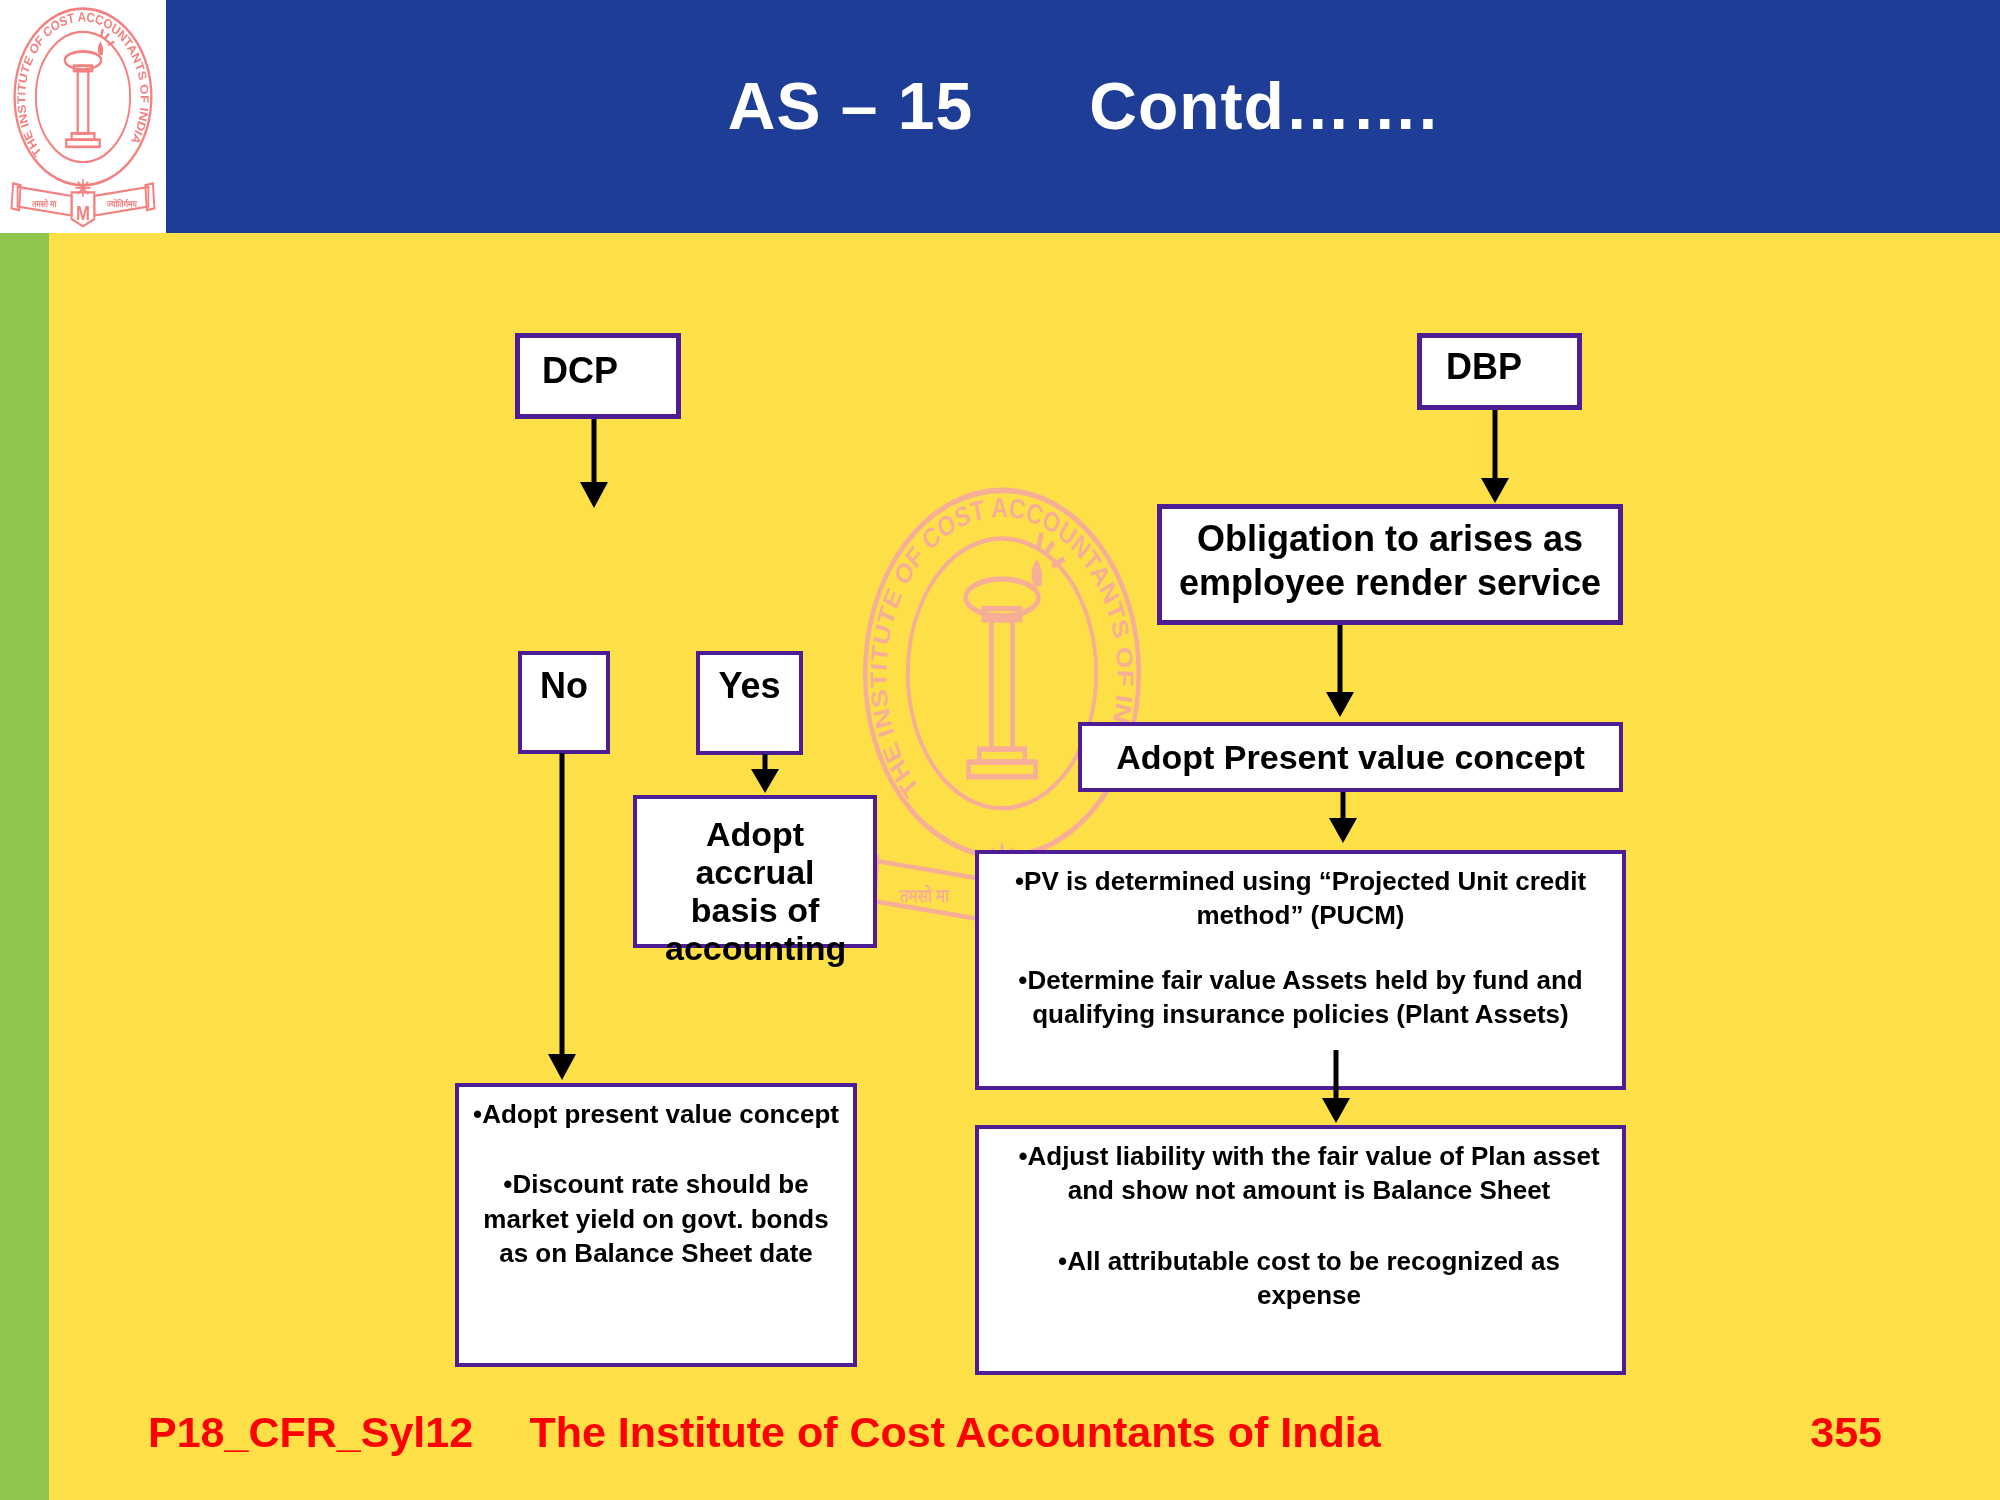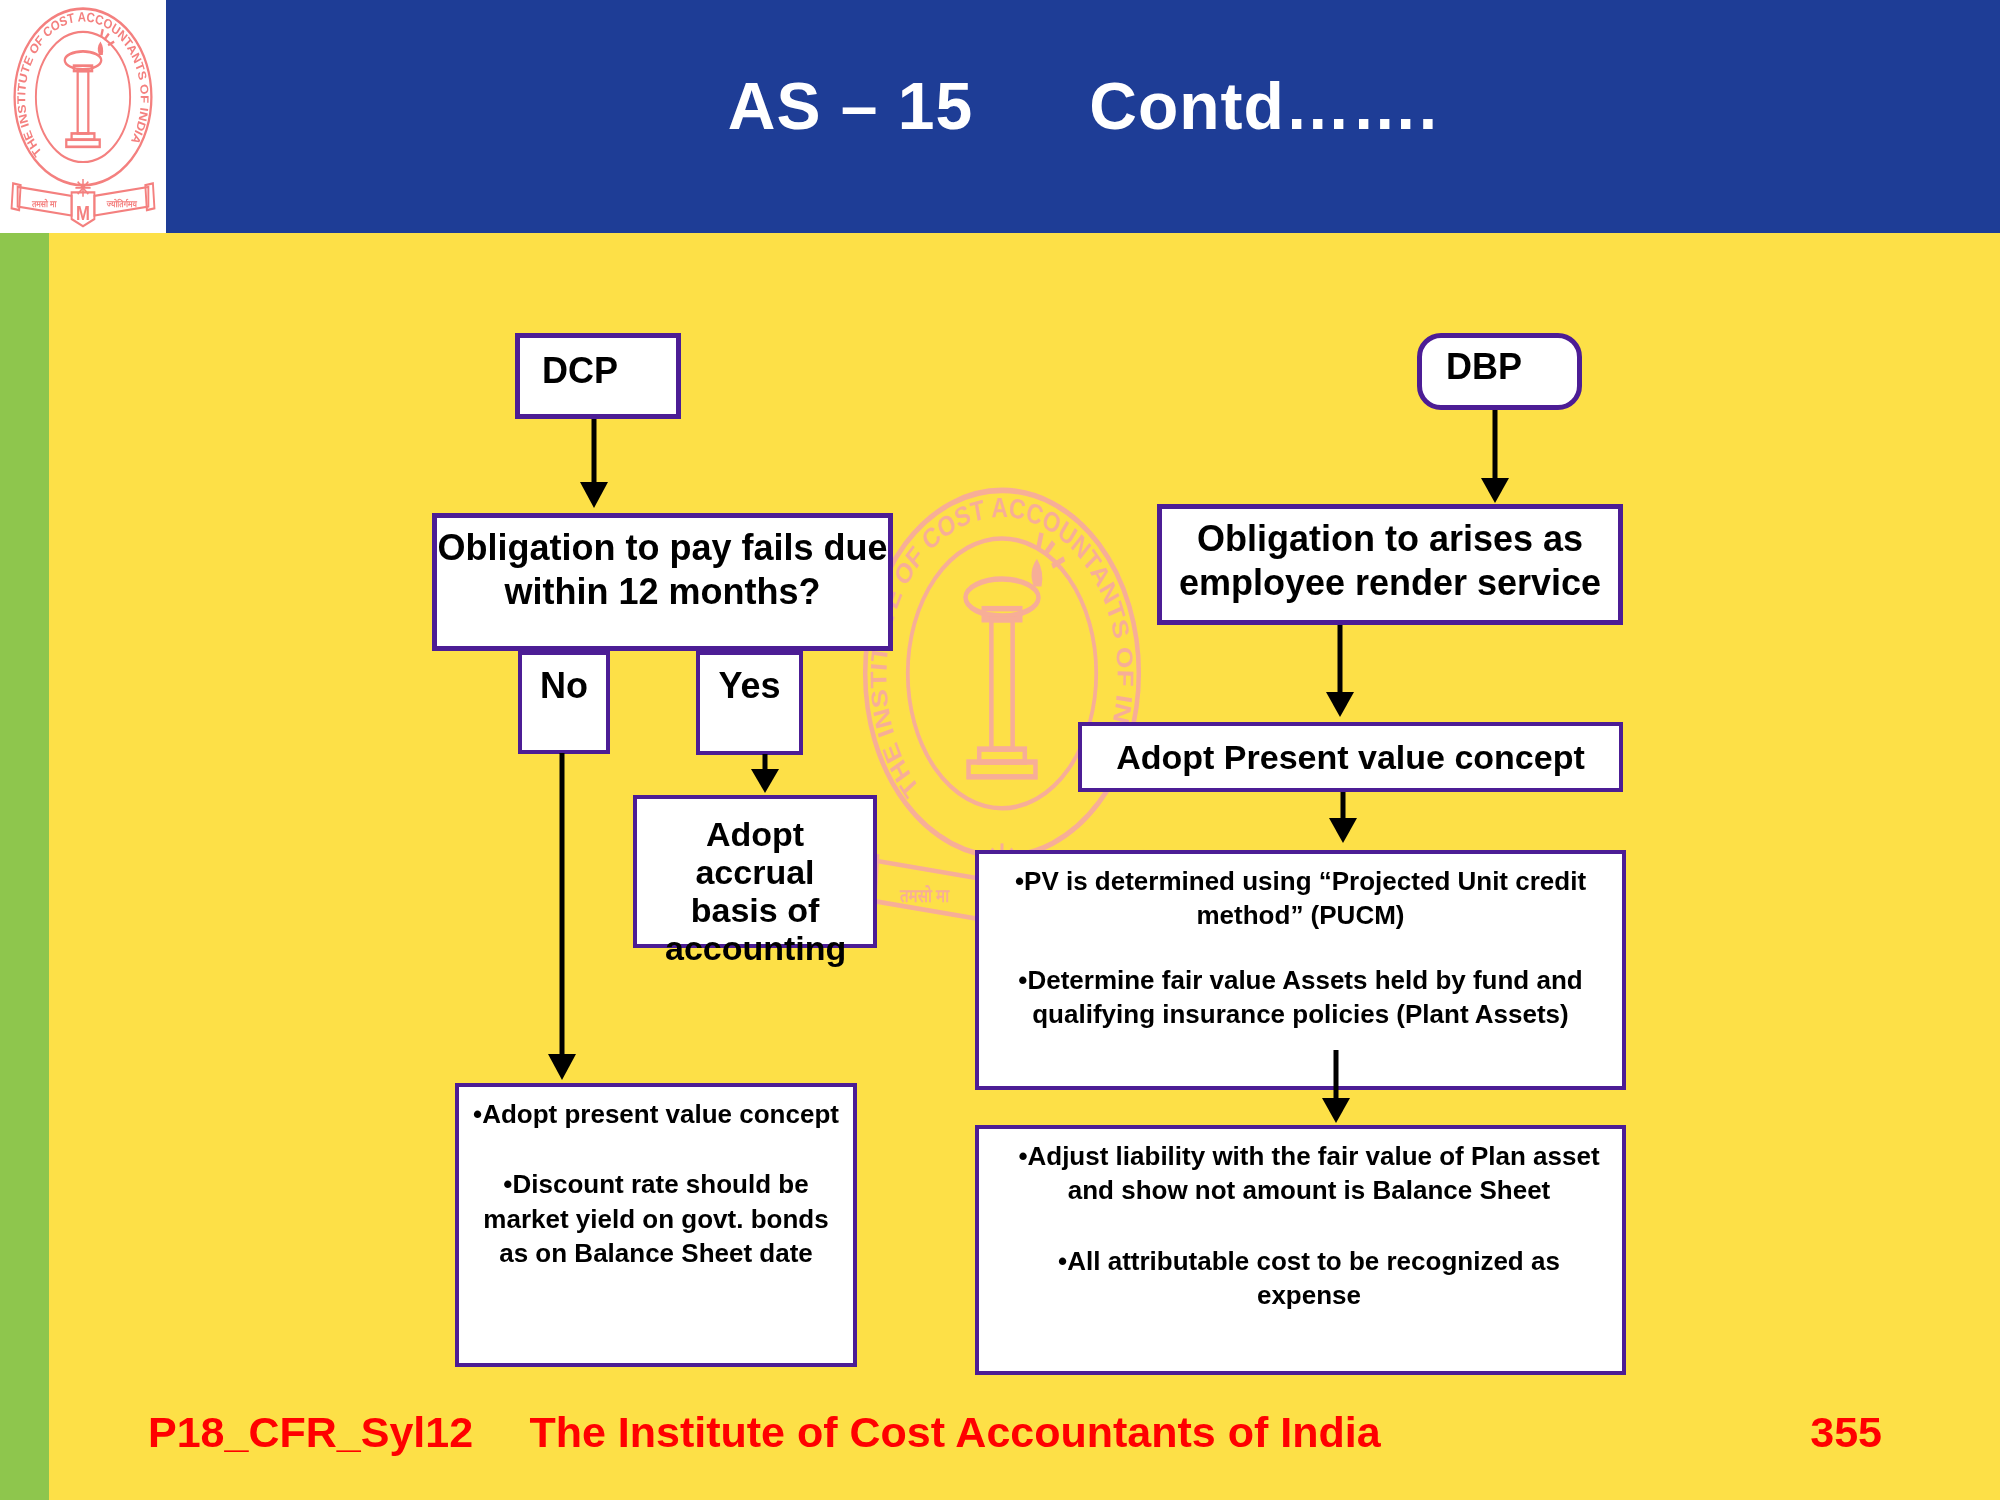--- a/index.html
+++ b/index.html
@@ -21,21 +21,21 @@
   
   .fbox{position:absolute;background:#fff;border:4px solid #4c1d95;z-index:2;text-align:center;}
   .fbox.thick{border-width:5px;}
   .label-sm{font-size:36px;line-height:1.15;}
   .q-text{font-size:36px;line-height:1.22;padding-top:8px;}
   .bullets{font-size:26px;line-height:1.32;text-align:center;padding:10px 14px;}
   .bullet{position:relative;}
   .bullet::before{content:"\2022";}
   .bullet + .bullet{margin-top:36px;}
   #box-dcp{left:515px;top:333px;width:166px;height:86px;text-align:left;padding:12px 0 0 22px;}
-  #box-dbp{left:1417px;top:333px;width:165px;height:77px;text-align:left;padding:8px 0 0 24px;border-radius:24px;}
+  #box-dbp{left:1417px;top:333px;width:165px;height:77px;text-align:left;padding:8px 0 0 24px;}
   #box-q-left{left:432px;top:513px;width:461px;height:138px;}
   #box-no{left:518px;top:651px;width:92px;height:103px;padding-top:10px;}
   #box-yes{left:696px;top:651px;width:107px;height:104px;padding-top:10px;}
   #box-accrual{left:633px;top:795px;width:244px;height:153px;font-size:34px;line-height:1.12;
     padding:16px 28px 0 28px;overflow:visible;}
   #box-no-result{left:455px;top:1083px;width:402px;height:284px;}
   #box-q-right{left:1157px;top:504px;width:466px;height:121px;}
   #box-adopt-pv{left:1078px;top:722px;width:545px;height:70px;font-size:34px;padding-top:12px;}
   #box-pv{left:975px;top:850px;width:651px;height:240px;overflow:visible;}
   #box-pv .bullet + .bullet{margin-top:30px;}
@@ -114,23 +114,20 @@
   <div class="green-stripe"></div>
 
   <svg class="watermark wm-svg" viewBox="0 0 200 250" preserveAspectRatio="none">
     <use href="#icai-seal"></use>
   </svg>
 
   <div class="fbox thick label-sm" id="box-dcp">
     <span>DCP</span>
   </div>
 
-  <div class="fbox thick" id="box-q-left">
-    <div class="q-text">Obligation to pay fails due within 12 months?</div>
-  </div>
 
   <div class="fbox label-sm" id="box-no">
     <span>No</span>
   </div>
 
   <div class="fbox label-sm" id="box-yes">
     <span>Yes</span>
   </div>
 
   <div class="fbox" id="box-accrual">

